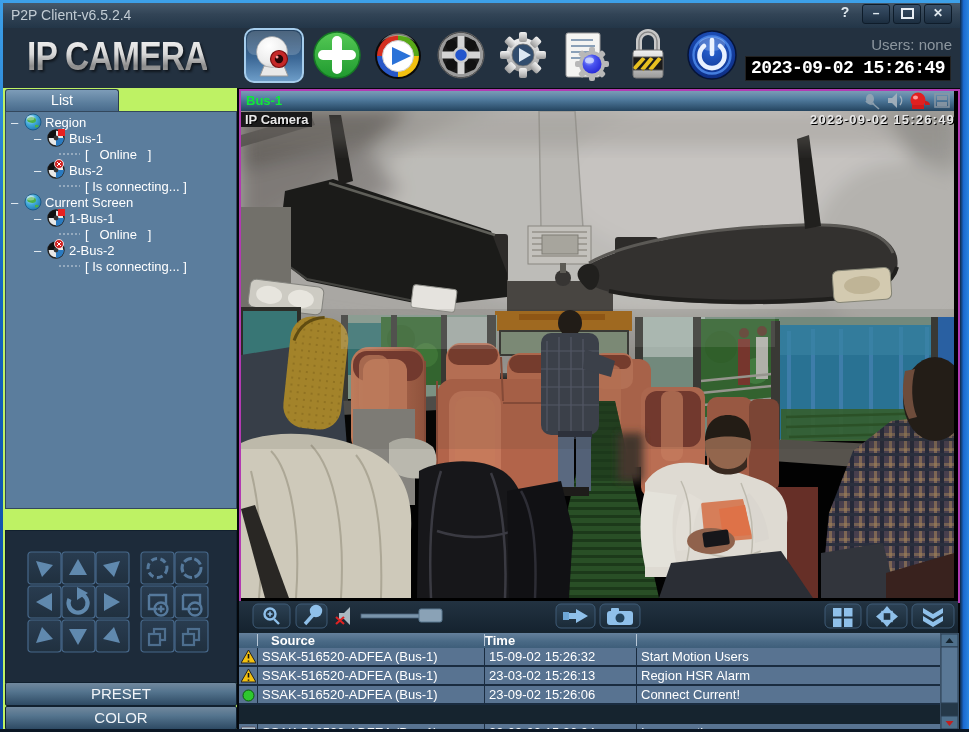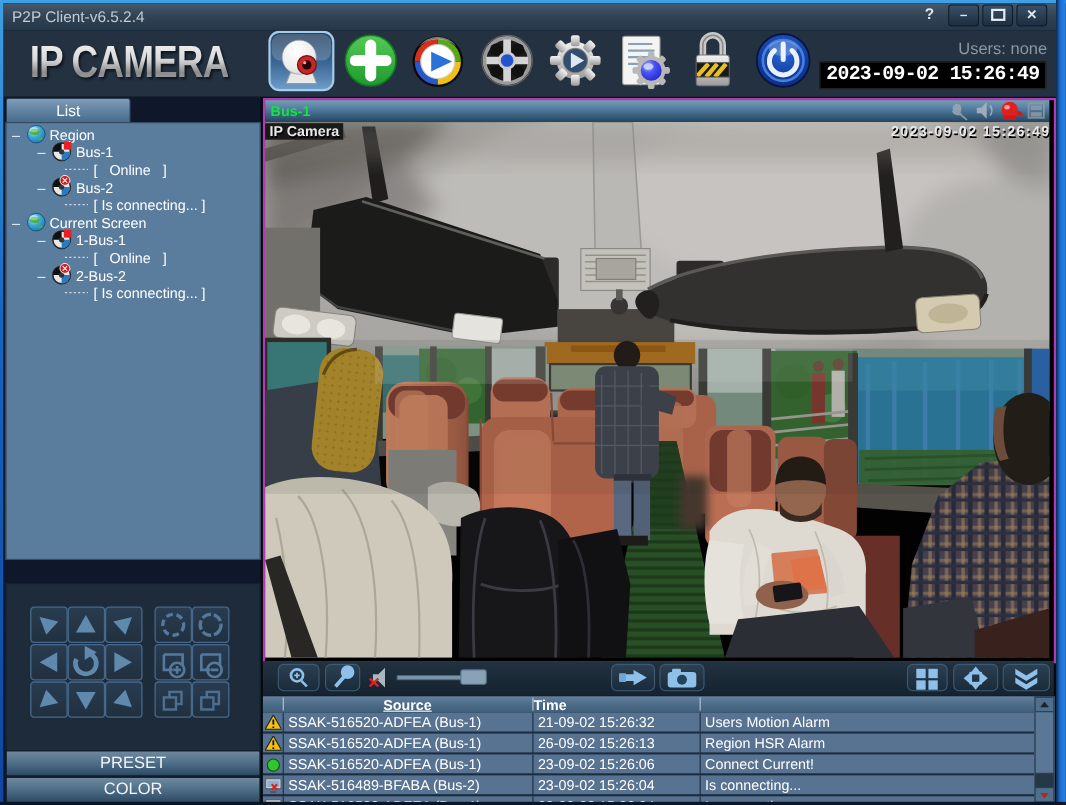--- a/index.html
+++ b/index.html
@@ -10,21 +10,21 @@
 #rightstrip{left:960px;top:0;width:9px;height:732px;background:linear-gradient(90deg,#0d2a4a,#1b6ad0 40%,#2b86e0);}
 #botline{left:0;top:729px;width:969px;height:3px;background:#0a1624;}
 #titlebar{left:3px;top:3px;width:957px;height:25px;background:linear-gradient(#46596b,#324456 45%,#233648);border-bottom:1px solid #152736;color:#c2ccd4;font-size:14px;line-height:24px;padding-left:8px;}
 .winbtn{position:absolute;top:4px;width:26px;height:18px;border-radius:3px;background:linear-gradient(#3a5068,#1c2e40);border:1px solid #0e1c2a;color:#dfe8ee;text-align:center;font-size:12px;font-weight:bold;line-height:17px;}
 
 #toolbar{left:3px;top:28px;width:957px;height:60px;background:#233140;}
 #logo{left:27px;top:33px;font-size:41px;font-weight:bold;letter-spacing:-1px;transform:scaleX(.82);transform-origin:0 0;background:linear-gradient(#fafafa,#d8d8d8 45%,#8c8c8c 70%,#b0b0b0);-webkit-background-clip:text;background-clip:text;color:transparent;filter:drop-shadow(2px 2px 1px rgba(0,0,0,0.55));}
 #users{right:17px;top:36px;color:#8d979f;font-size:15px;}
 #clock{left:745px;top:56px;width:204px;height:23px;background:#000;border:1px solid #222;color:#fff;font-family:"Liberation Mono",monospace;font-weight:bold;font-size:18px;line-height:22px;text-align:center;letter-spacing:-0.6px;white-space:nowrap;}
 
-#sidebar{left:3px;top:88px;width:234px;height:641px;background:#0f172a;}
+#sidebar{left:3px;top:88px;width:234px;height:641px;background:#bef264;}
 #listtab{left:2px;top:1px;width:112px;height:22px;background:linear-gradient(#7d9cb8,#5a7d9c 60%,#47698a);border:1px solid #2c3e50;border-bottom:none;border-radius:3px 3px 0 0;color:#fff;font-size:14px;text-align:center;line-height:21px;}
 #tree{left:2px;top:23px;width:230px;height:396px;background:#5b7d9d;border:1px solid #33475c;color:#fff;font-size:14px;}
 #ptzhdr,#presethdr,#colorhdr{left:2px;width:230px;height:22px;background:linear-gradient(#71889d,#54748e 40%,#2e4a63);border:1px solid #11202e;border-radius:2px;color:#f0f4f8;font-size:15px;text-align:center;line-height:21px;}
 #ptzhdr{top:419px;}
 #ptzpanel{left:2px;top:442px;width:230px;height:151px;background:#1d2b3a;border:1px solid #11202e;}
 #presethdr{top:594px;}
 #colorhdr{top:618px;}
 
 #vwrap{left:239px;top:89px;width:717px;height:510px;border:2px solid #b23ab2;background:#000;}
 #vtitle{left:0px;top:0px;width:713px;height:20px;background:linear-gradient(#7b9cb6,#527da0 40%,#24445f);}
@@ -606,72 +606,58 @@
         <path d="M637 15.5 L643 10.5 L643 20.5 Z"></path>
         <path d="M659 15.5 L653 10.5 L653 20.5 Z"></path>
       <rect x="643.5" y="11" width="9" height="9" fill="none" stroke="#8fc0ea" stroke-width="2.4"></rect>
       <path d="M684 7 L694 13 L704 7 L704 12 L694 18 L684 12 Z"></path>
       <path d="M684 15 L694 21 L704 15 L704 20 L694 26 L684 20 Z"></path>
     </g>
   </svg>
 </div>
 <div class="abs" id="etable">
   <div id="ehead">
-    <span style="position:absolute;left:18px;width:227px;text-align:center;top:0px;text-decoration:underline;">Source</span>
+    <span style="position:absolute;left:32px;width:227px;top:0px;">Source</span>
     <span style="position:absolute;left:246px;width:152px;text-align:left;top:0px;">Time</span>
     <span style="position:absolute;left:398px;width:303px;text-align:right;top:0px;margin-top:31px;">Event</span>
     <span style="position:absolute;left:18px;top:1px;width:1px;height:12px;background:#b8c8d8;"></span>
     <span style="position:absolute;left:245px;top:1px;width:1px;height:12px;background:#b8c8d8;"></span>
     <span style="position:absolute;left:397px;top:1px;width:1px;height:12px;background:#b8c8d8;"></span>
   </div>
   <div class="erow" style="top:16px;">
     <svg class="abs" style="left:2px;top:2px" width="15" height="14" viewBox="0 0 15 14">
         <path d="M7.5 0 L15 13 L0 13 Z" fill="#f2c010" stroke="#222" stroke-width="1"></path>
         <path d="M7.5 4 L7.5 8.6 M7.5 10.4 L7.5 11.8" stroke="#111" stroke-width="1.6"></path>
       </svg>
     <span class="ecell" style="left:23px;">SSAK-516520-ADFEA (Bus-1)</span>
-      <span class="ecell" style="left:250px;">21-09-02 15:26:32</span>
-      <span class="ecell" style="left:402px;">Users Motion Alarm</span>
+      <span class="ecell" style="left:250px;">15-09-02 15:26:32</span>
+      <span class="ecell" style="left:402px;">Start Motion Users</span>
     <span class="abs" style="left:18px;top:0;width:1px;height:18px;background:#1a2c40;"></span>
       <span class="abs" style="left:245px;top:0;width:1px;height:18px;background:#1a2c40;"></span>
       <span class="abs" style="left:397px;top:0;width:1px;height:18px;background:#1a2c40;"></span>
   </div>
   <div class="erow" style="top:35px;">
     <svg class="abs" style="left:2px;top:2px" width="15" height="14" viewBox="0 0 15 14">
         <path d="M7.5 0 L15 13 L0 13 Z" fill="#f2c010" stroke="#222" stroke-width="1"></path>
         <path d="M7.5 4 L7.5 8.6 M7.5 10.4 L7.5 11.8" stroke="#111" stroke-width="1.6"></path>
       </svg>
     <span class="ecell" style="left:23px;">SSAK-516520-ADFEA (Bus-1)</span>
-      <span class="ecell" style="left:250px;">26-09-02 15:26:13</span>
+      <span class="ecell" style="left:250px;">23-03-02 15:26:13</span>
       <span class="ecell" style="left:402px;">Region HSR Alarm</span>
     <span class="abs" style="left:18px;top:0;width:1px;height:18px;background:#1a2c40;"></span>
       <span class="abs" style="left:245px;top:0;width:1px;height:18px;background:#1a2c40;"></span>
       <span class="abs" style="left:397px;top:0;width:1px;height:18px;background:#1a2c40;"></span>
   </div>
   <div class="erow" style="top:54px;">
     <svg class="abs" style="left:3px;top:3px" width="13" height="13" viewBox="0 0 13 13">
         <circle cx="6.5" cy="6.5" r="5.5" fill="#2ec82e" stroke="#0a5a0a"></circle>
       </svg>
     <span class="ecell" style="left:23px;">SSAK-516520-ADFEA (Bus-1)</span>
       <span class="ecell" style="left:250px;">23-09-02 15:26:06</span>
       <span class="ecell" style="left:402px;">Connect Current!</span>
-    <span class="abs" style="left:18px;top:0;width:1px;height:18px;background:#1a2c40;"></span>
-      <span class="abs" style="left:245px;top:0;width:1px;height:18px;background:#1a2c40;"></span>
-      <span class="abs" style="left:397px;top:0;width:1px;height:18px;background:#1a2c40;"></span>
-  </div>
-  <div class="erow" style="top:73px;">
-    <svg class="abs" style="left:2px;top:2px" width="15" height="14" viewBox="0 0 15 14">
-        <rect x="0.5" y="1" width="14" height="9" rx="1" fill="#cdd6dd" stroke="#556"></rect>
-        <rect x="2" y="2.5" width="11" height="6" fill="#8fb2cc"></rect>
-        <path d="M5 13 L10 13" stroke="#556" stroke-width="1.6"></path>
-        <path d="M6 6 L11 11 M11 6 L6 11" stroke="#e02020" stroke-width="1.8"></path>
-      </svg>
-    <span class="ecell" style="left:23px;">SSAK-516489-BFABA (Bus-2)</span>
-      <span class="ecell" style="left:250px;">23-09-02 15:26:04</span>
-      <span class="ecell" style="left:402px;">Is connecting...</span>
     <span class="abs" style="left:18px;top:0;width:1px;height:18px;background:#1a2c40;"></span>
       <span class="abs" style="left:245px;top:0;width:1px;height:18px;background:#1a2c40;"></span>
       <span class="abs" style="left:397px;top:0;width:1px;height:18px;background:#1a2c40;"></span>
   </div>
   <div class="erow" style="top:92px;height:5px;border-bottom:none;">
     <svg class="abs" style="left:2px;top:2px" width="15" height="14" viewBox="0 0 15 14">
         <rect x="0.5" y="1" width="14" height="9" rx="1" fill="#cdd6dd" stroke="#556"></rect>
         <rect x="2" y="2.5" width="11" height="6" fill="#8fb2cc"></rect>
         <path d="M6 6 L11 11 M11 6 L6 11" stroke="#e02020" stroke-width="1.8"></path>
       </svg>

